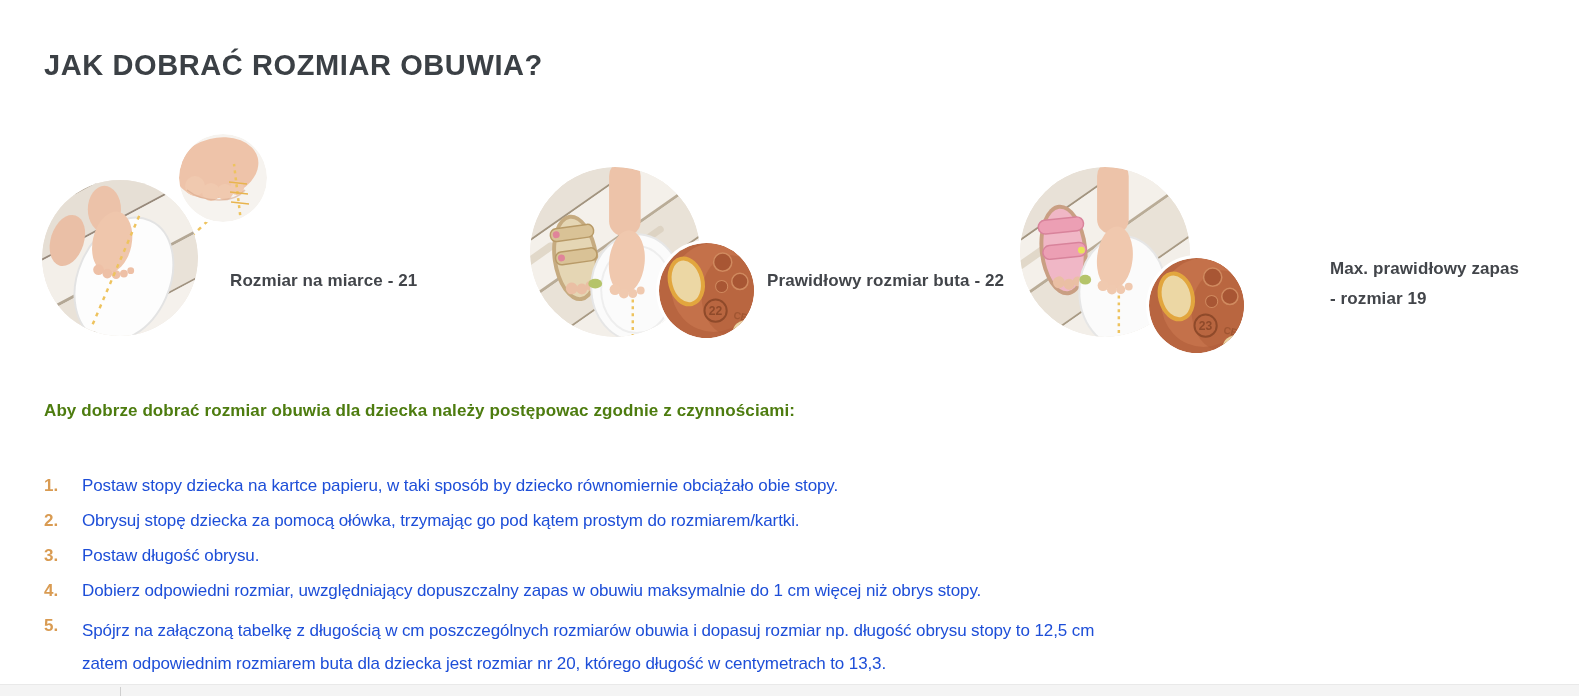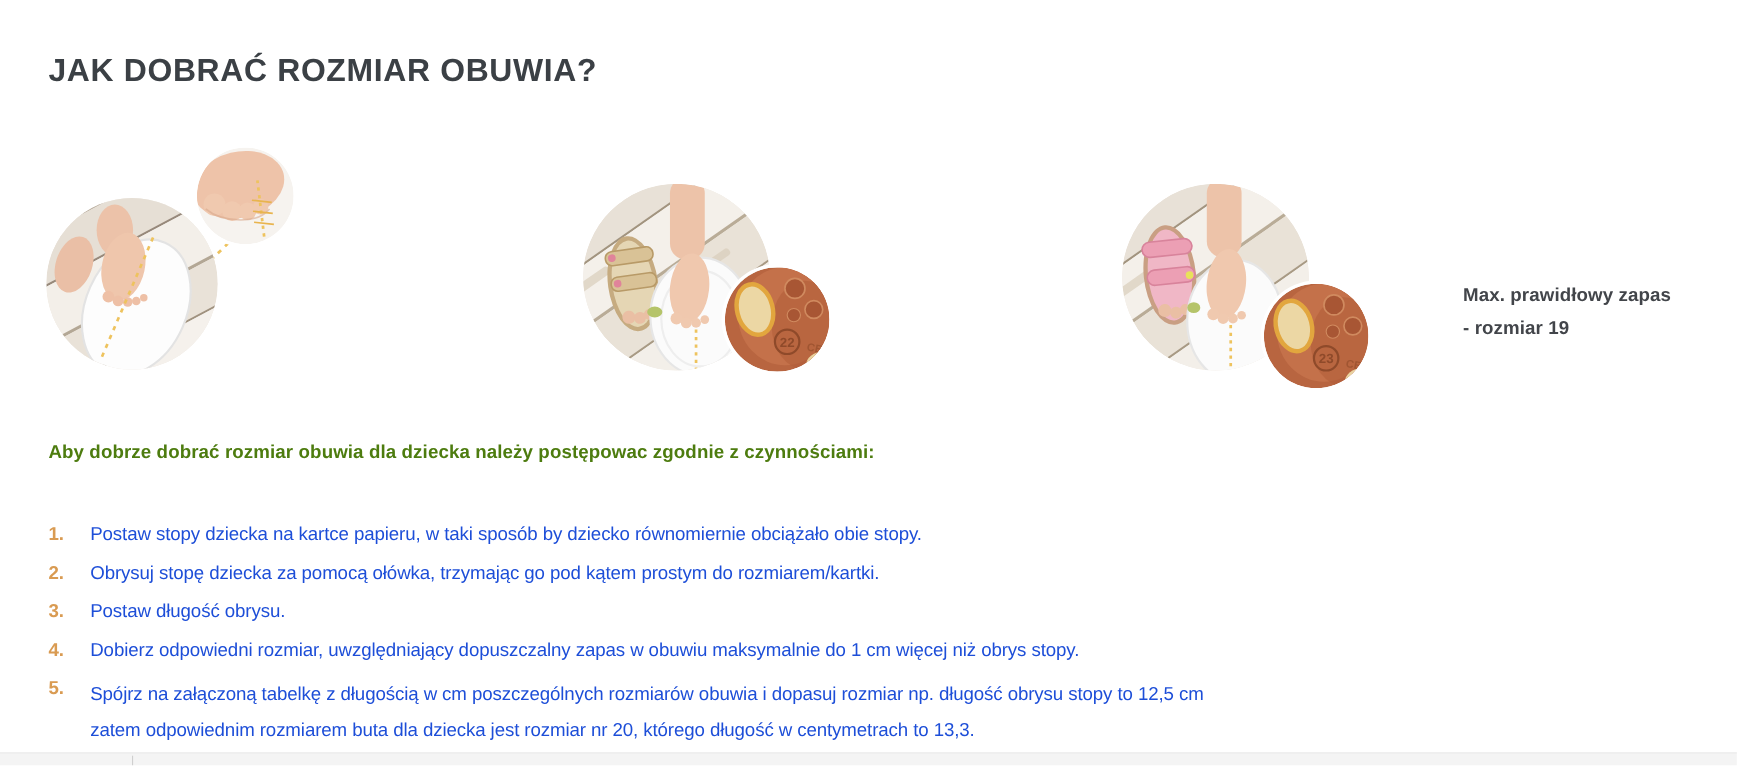--- a/index.html
+++ b/index.html
@@ -109,20 +109,21 @@
         <circle cx="58" cy="54" r="7" fill="#f0c9af"></circle>
         <path d="M8,56 Q20,66 40,66 Q58,66 66,56" fill="none" stroke="#d9a98c" stroke-width="1.5" opacity=".6"></path>
         <line x1="62" y1="88" x2="55" y2="30" stroke="#eec35e" stroke-width="2.5" stroke-dasharray="3 4"></line>
         <line x1="50" y1="48" x2="68" y2="50" stroke="#e8b44e" stroke-width="1.5"></line>
         <line x1="51" y1="58" x2="69" y2="60" stroke="#e8b44e" stroke-width="1.5"></line>
         <line x1="52" y1="68" x2="70" y2="70" stroke="#e8b44e" stroke-width="1.5"></line>
       </g>
     </svg>
   </div>
 
+  <div class="fig-caption cap-1">Rozmiar na miarce - 21</div>
 
   <div class="circle big-c" style="left:530px;top:167px;width:170px;height:170px;">
     <svg viewBox="0 0 172 172" aria-hidden="true">
       <defs>
           <clipPath id="c3">
             <circle cx="86" cy="86" r="86"></circle>
           </clipPath>
         </defs>
       <g clip-path="url(#c3)">
         <rect width="172" height="172" fill="#f1ece6"></rect>
@@ -184,20 +185,21 @@
         <circle cx="80" cy="38" r="8" fill="#a85634" stroke="#d08a5f" stroke-width="1.5"></circle>
         <circle cx="62" cy="43" r="6" fill="#a85634" stroke="#d08a5f" stroke-width="1"></circle>
         <circle cx="56" cy="67" r="11" fill="none" stroke="#8f4a2a" stroke-width="2"></circle>
         <text x="56" y="71.5" text-anchor="middle" font-family="Liberation Sans, sans-serif" font-size="12" font-weight="bold" fill="#8f4a2a">22</text>
         <text x="80" y="76" text-anchor="middle" font-family="Liberation Sans, sans-serif" font-size="10" font-weight="bold" fill="#9c5330" opacity=".85" transform="rotate(12 80 76)">CE</text>
         <ellipse cx="88" cy="88" rx="15" ry="12" fill="#e9d3a0"></ellipse>
       </g>
     </svg>
   </div>
 
+  <div class="fig-caption cap-2">Prawidłowy rozmiar buta - 22</div>
 
   <div class="circle big-c" style="left:1020px;top:167px;width:170px;height:170px;">
     <svg viewBox="0 0 172 172" aria-hidden="true">
       <defs>
           <clipPath id="c5">
             <circle cx="86" cy="86" r="86"></circle>
           </clipPath>
         </defs>
       <g clip-path="url(#c5)">
         <rect width="172" height="172" fill="#f1ece6"></rect>

